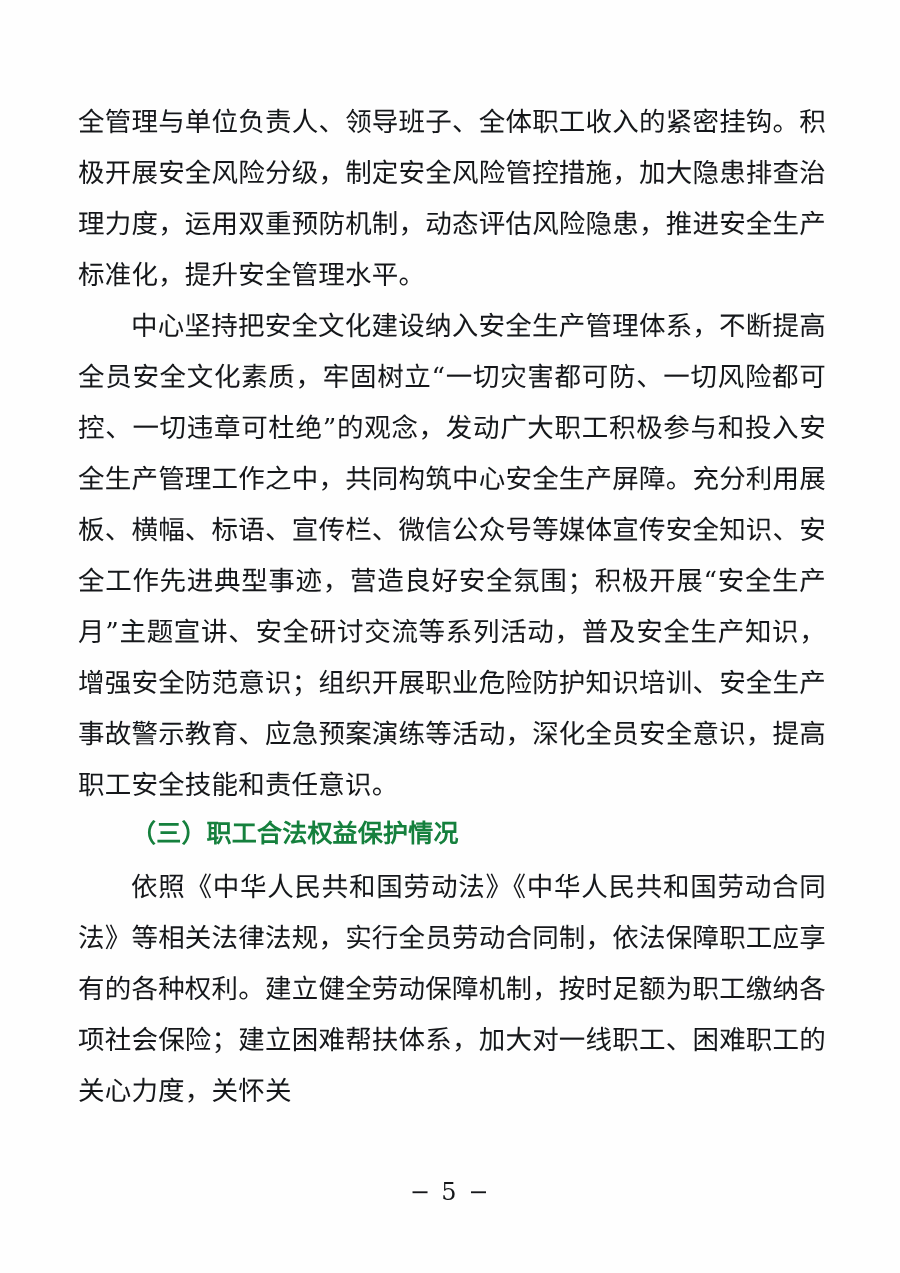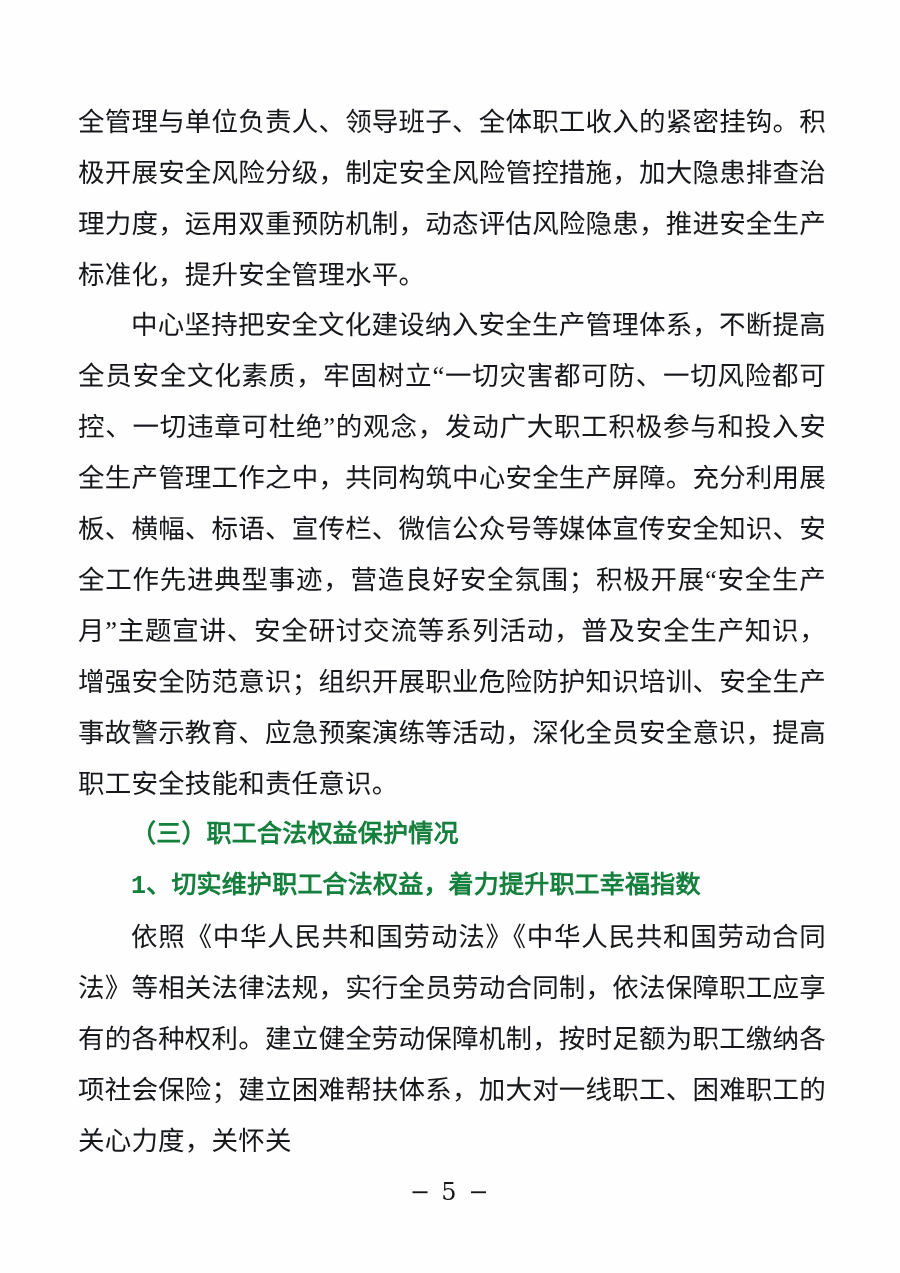--- a/index.html
+++ b/index.html
@@ -36,21 +36,20 @@
     font-size: 26.5px;
     line-height: 51px;
     letter-spacing: 0.2px;
     text-align: justify;
     text-justify: inter-ideograph;
     color: #15171a;
     font-family: "DejaVu Serif", "Liberation Serif", serif;
   }
   p.indent {
     text-indent: 53px;
-    font-family: Liberation Serif, serif;
   }
   p.heading {
     margin: 0;
     font-size: 25px;
     line-height: 51px;
     text-indent: 53px;
     font-weight: bold;
     color: #15803d;
     letter-spacing: 0.2px;
     font-family: Liberation Mono, monospace;
@@ -73,20 +72,19 @@
 <div class="page">
   <div class="content">
 
     <p class="para">全管理与单位负责人、领导班子、全体职工收入的紧密挂钩。积极开展安全风险分级，制定安全风险管控措施，加大隐患排查治理力度，运用双重预防机制，动态评估风险隐患，推进安全生产标准化，提升安全管理水平。</p>
 
     <p class="para indent">中心坚持把安全文化建设纳入安全生产管理体系，不断提高全员安全文化素质，牢固树立“一切灾害都可防、一切风险都可控、一切违章可杜绝”的观念，发动广大职工积极参与和投入安全生产管理工作之中，共同构筑中心安全生产屏障。充分利用展板、横幅、标语、宣传栏、微信公众号等媒体宣传安全知识、安全工作先进典型事迹，营造良好安全氛围；积极开展“安全生产月”主题宣讲、安全研讨交流等系列活动，普及安全生产知识，增强安全防范意识；组织开展职业危险防护知识培训、安全生产事故警示教育、应急预案演练等活动，深化全员安全意识，提高职工安全技能和责任意识。</p>
 
     <p class="heading">（三）职工合法权益保护情况</p>
 
 
-    <p class="heading">1、切实维护职工合法权益，着力提升职工幸福指数</p>
 
     <p class="para indent">依照《中华人民共和国劳动法》《中华人民共和国劳动合同法》等相关法律法规，实行全员劳动合同制，依法保障职工应享有的各种权利。建立健全劳动保障机制，按时足额为职工缴纳各项社会保险；建立困难帮扶体系，加大对一线职工、困难职工的关心力度，关怀关</p>
 
   </div>
 
   <div class="footer">− 5 −</div>
 </div>
 
 </body></html>

